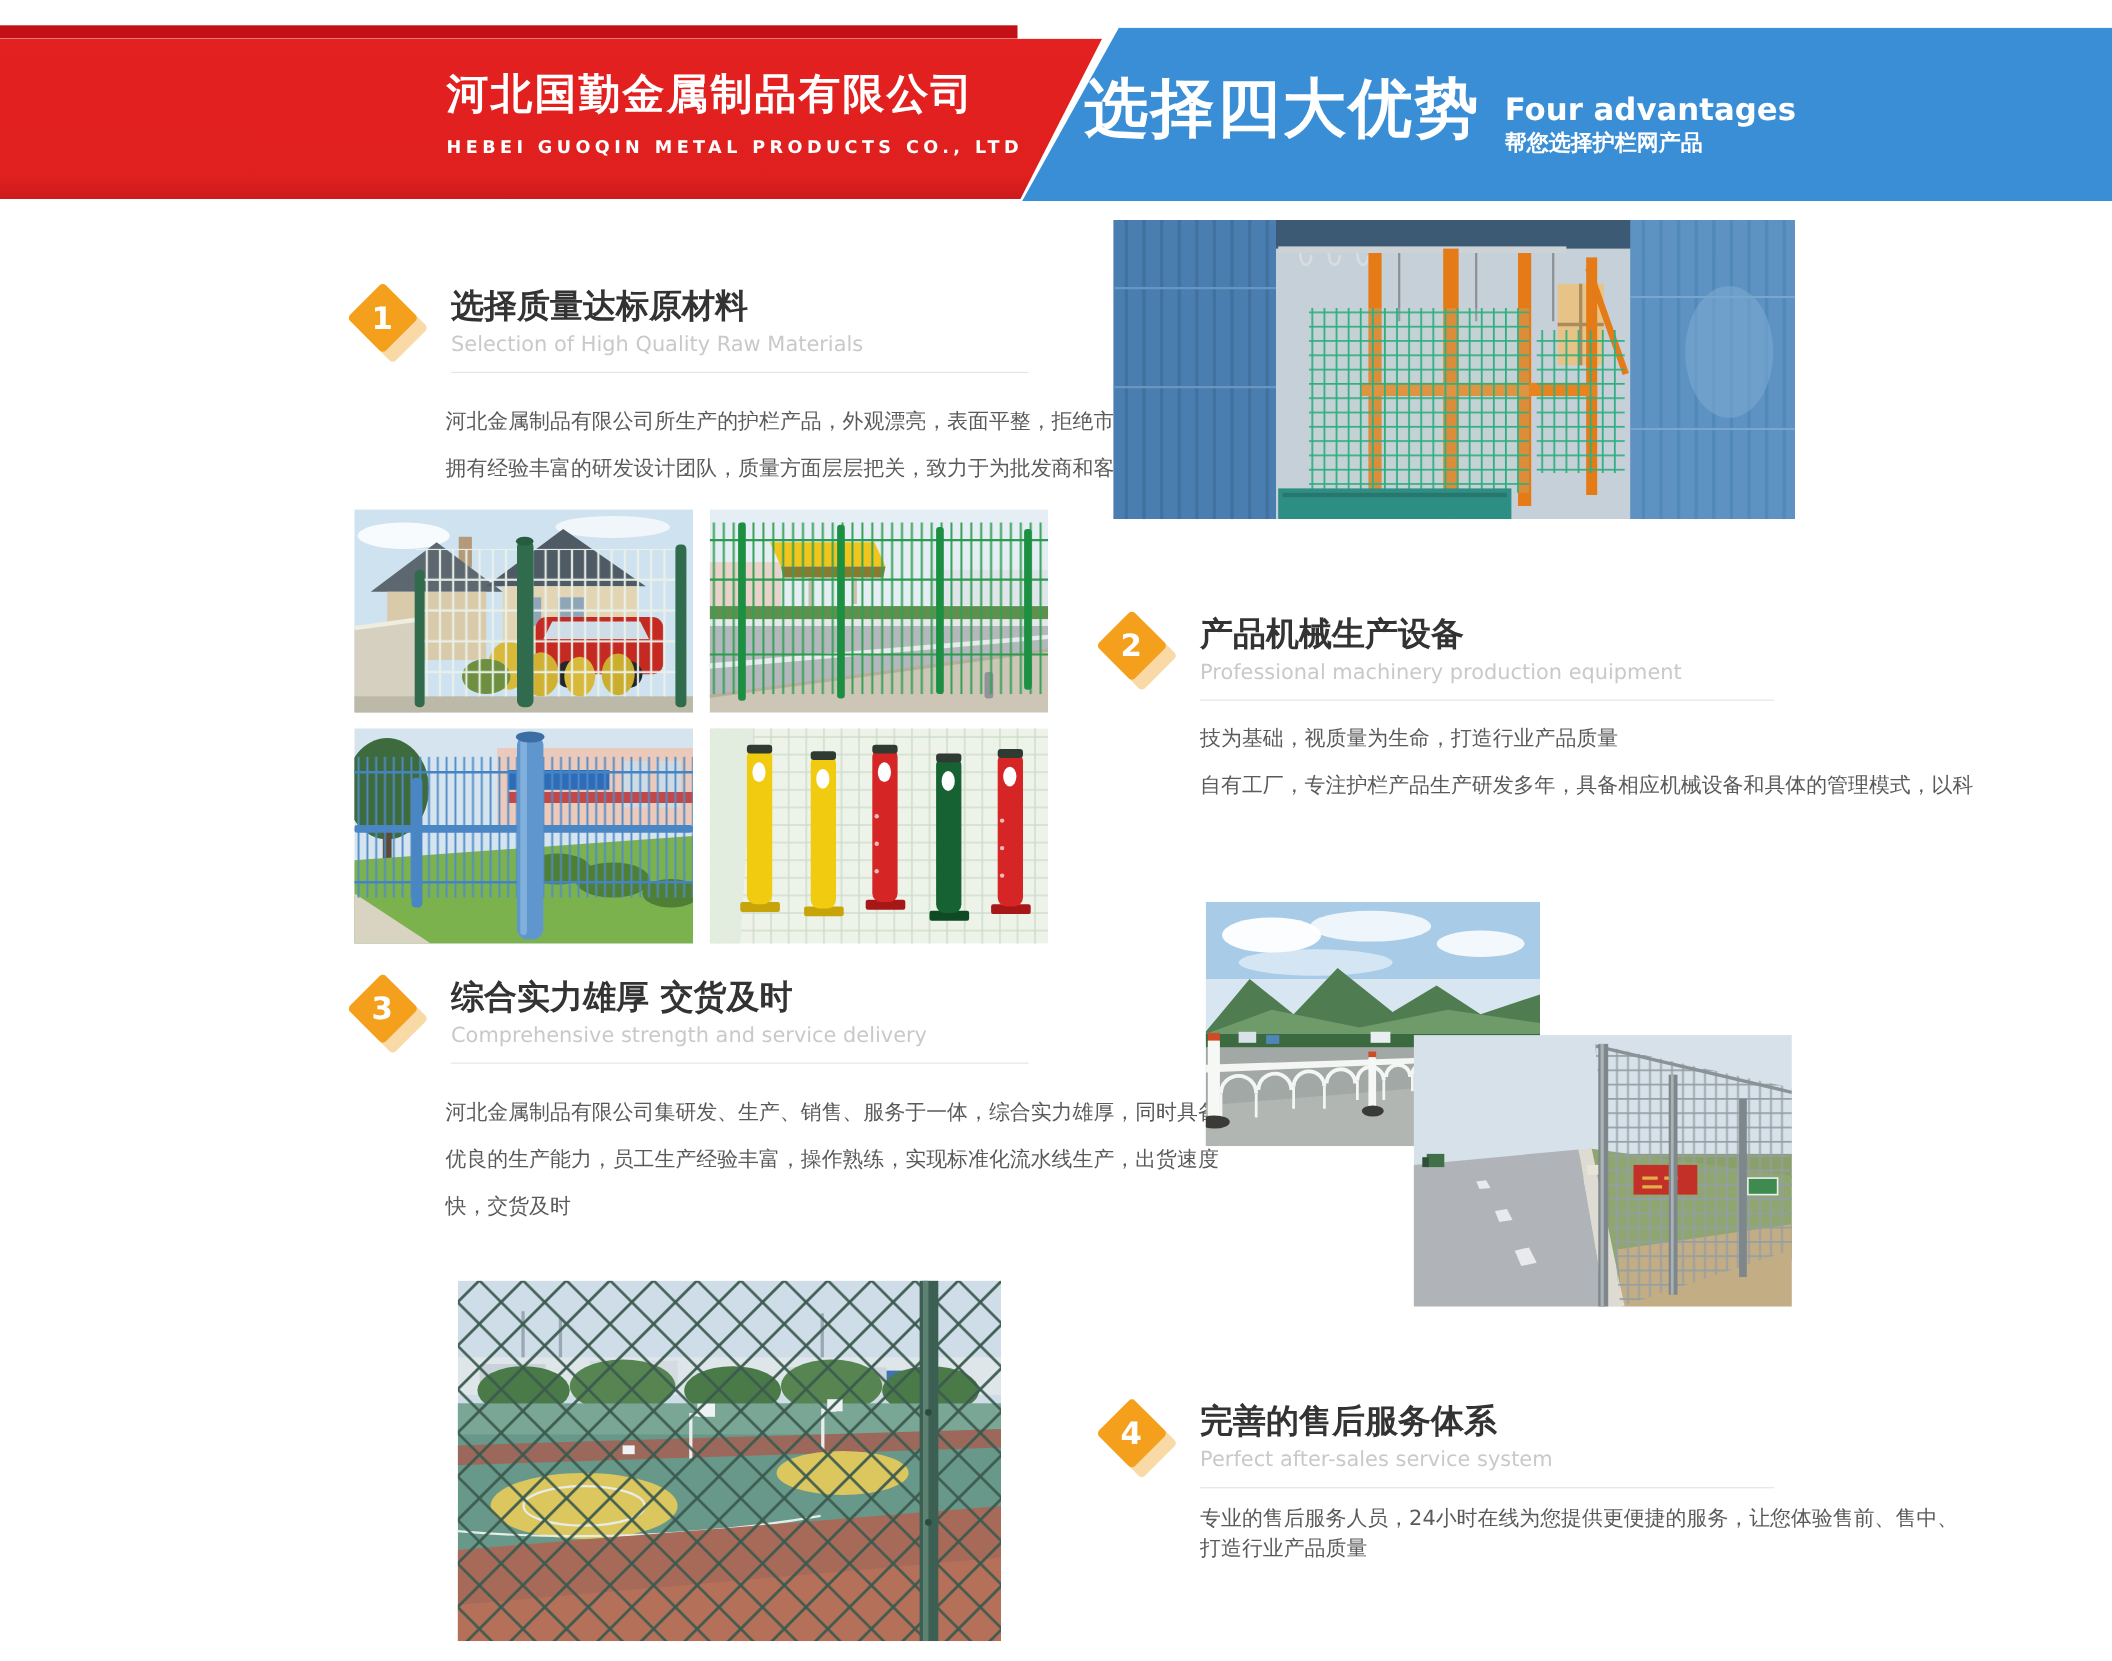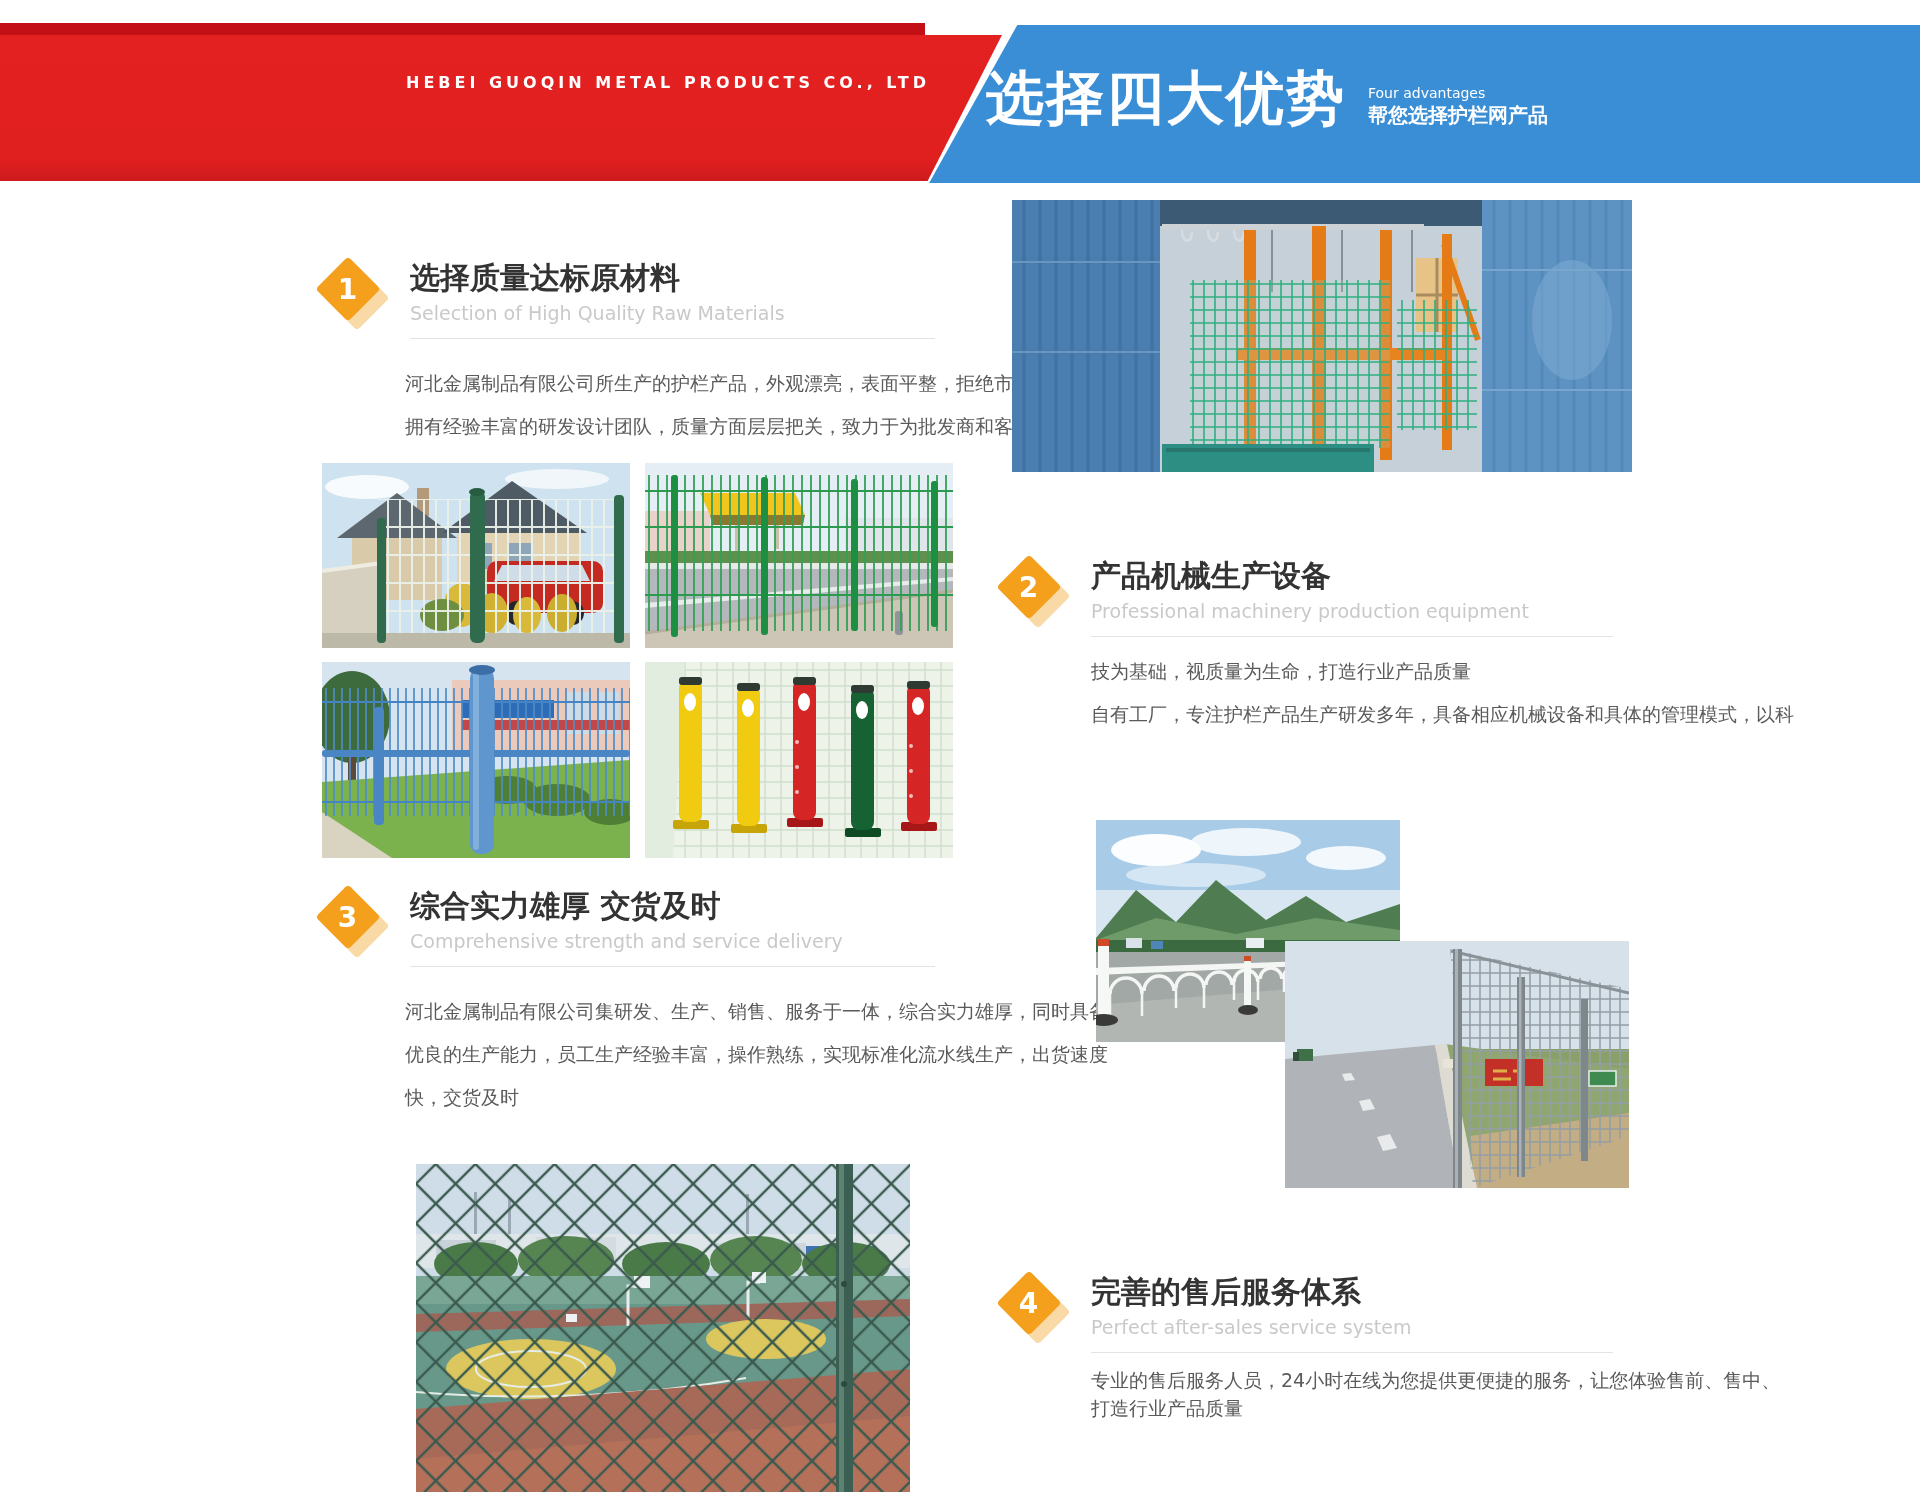--- a/index.html
+++ b/index.html
@@ -11,21 +11,21 @@
              clip-path:polygon(15% 0,100% 0,100% 100%,6.7% 100%);}
   .red-band{position:absolute;left:0;top:35px;width:1005px;height:146px;
             background:linear-gradient(180deg,#e42121 0%,#e01f1f 86%,#cd1a1d 100%);
             clip-path:polygon(0 0,99.7% 0,92.3% 100%,0 100%);}
   .company-wrap{position:absolute;left:406px;top:60px;width:442px;text-align:center;color:#fff;}
   .company-cn{font-size:38px;font-weight:bold;letter-spacing:2px;white-space:nowrap;}
   .company-en{margin-top:13px;font-size:16px;font-weight:bold;letter-spacing:4px;white-space:nowrap;}
   .four-cn{position:absolute;left:986px;top:60px;font-size:58px;font-weight:800;color:#fff;
            letter-spacing:2px;white-space:nowrap;}
   .four-right{position:absolute;left:1368px;top:86px;color:#fff;line-height:1;}
-  .four-en{font-size:14px;font-weight:400;white-space:nowrap;}
+  .four-en{font-size:28px;font-weight:700;white-space:nowrap;}
   .four-sub{margin-top:5px;font-size:20px;font-weight:bold;white-space:nowrap;}
   
   .sec{position:absolute;}
   .dia{position:absolute;left:0;top:8px;width:46px;height:46px;}
   .dia-sh{position:absolute;left:9px;top:9px;width:46px;height:46px;transform:rotate(45deg);
           background:#f9d9a6;border-radius:4px;}
   .dia-m{position:absolute;left:0;top:0;width:46px;height:46px;transform:rotate(45deg);
          background:#f4a01c;border-radius:4px;display:flex;align-items:center;justify-content:center;}
   .dia-num{transform:rotate(-45deg);color:#fff;font-size:28px;font-weight:bold;}
   .sec-title{position:absolute;left:85px;top:0;font-size:30px;font-weight:bold;color:#333;white-space:nowrap;}
@@ -53,20 +53,21 @@
 <body>
 
 <div id="page">
 
   <div>
     <div class="blue-band"></div>
     <div class="red-stripe"></div>
     <div class="red-band"></div>
 
     <div class="company-wrap">
+      <div class="company-cn">河北国勤金属制品有限公司</div>
       <div class="company-en">HEBEI GUOQIN METAL PRODUCTS CO., LTD</div>
     </div>
 
     <div class="four-cn">选择四大优势</div>
     <div class="four-right">
       <div class="four-en">Four advantages</div>
       <div class="four-sub">帮您选择护栏网产品</div>
     </div>
   </div>
 

